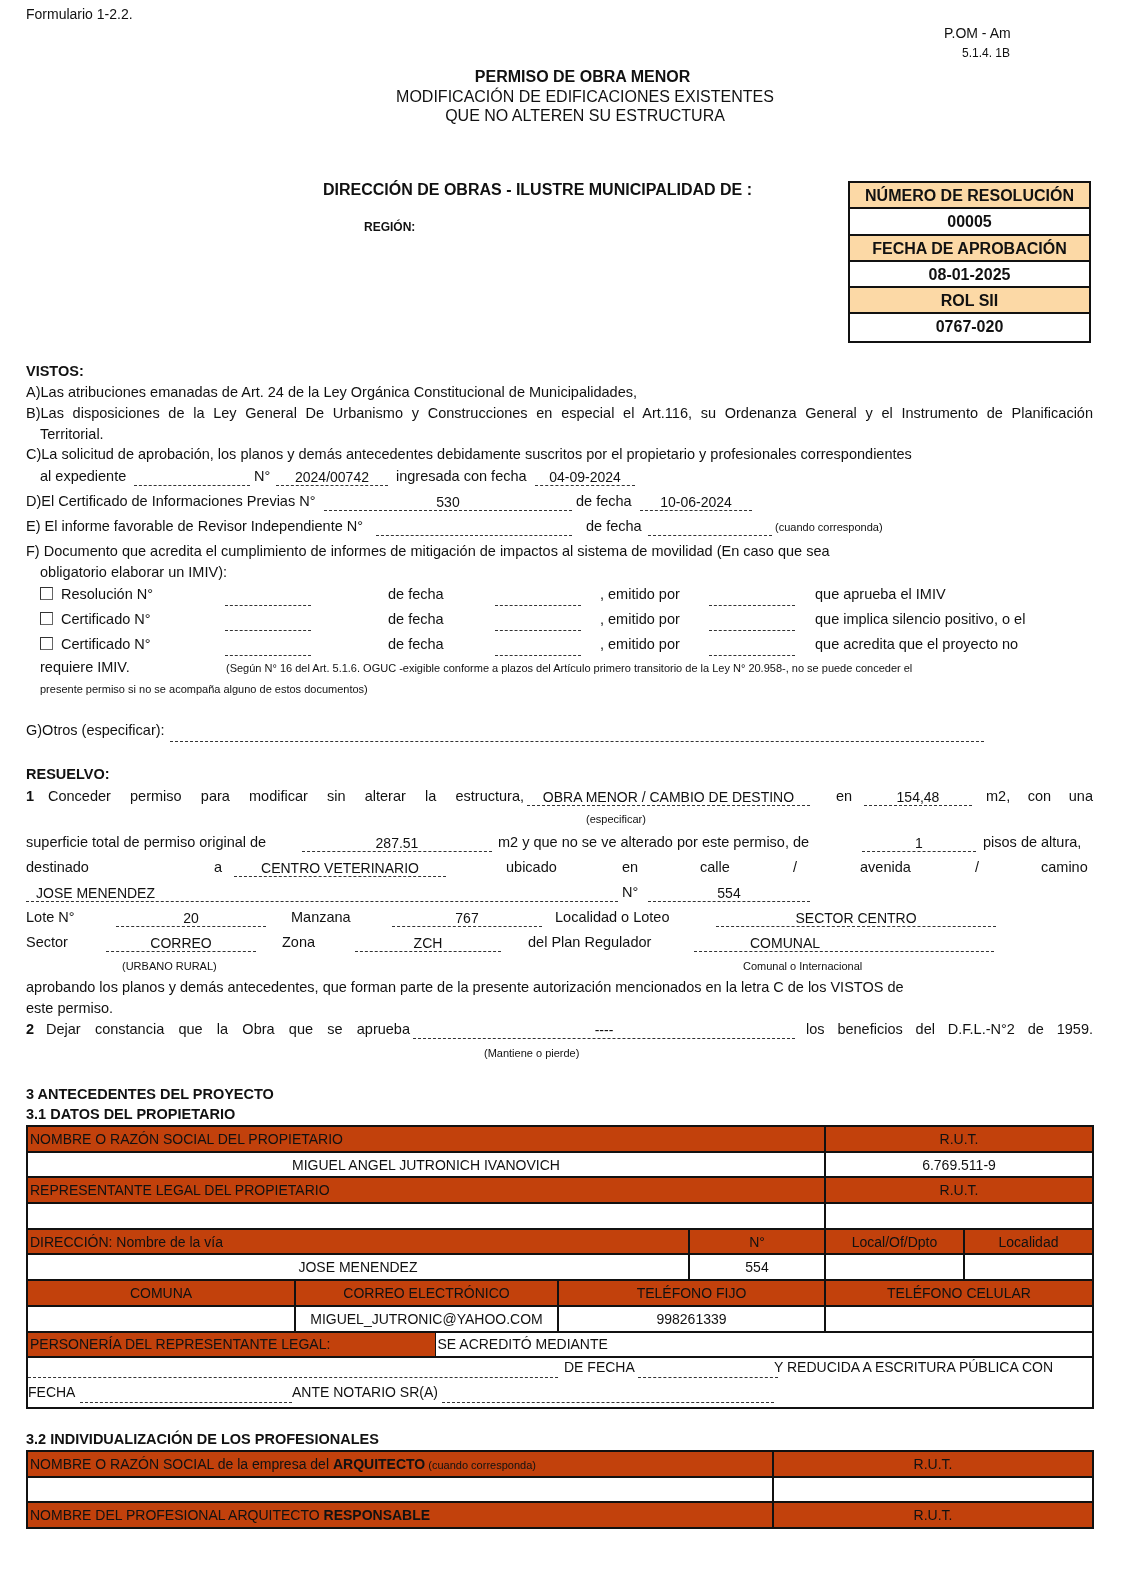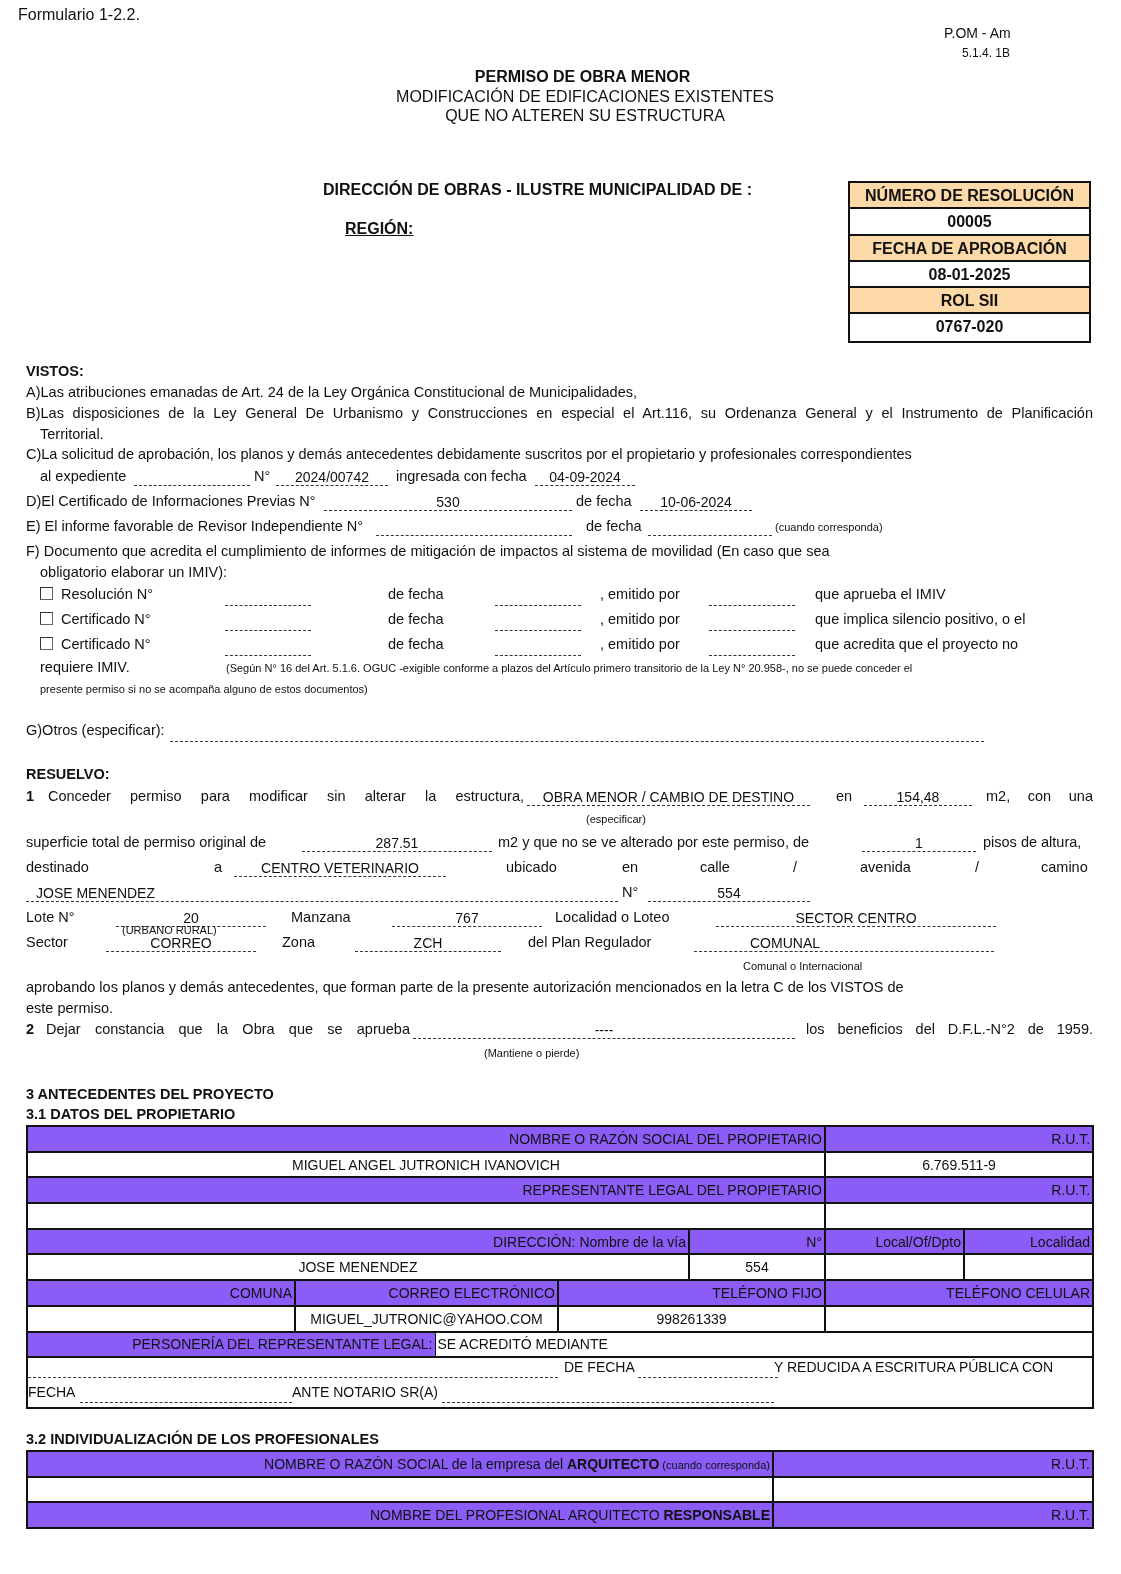--- a/index.html
+++ b/index.html
@@ -13,36 +13,36 @@
   .cb { display: inline-block; width: 13px; height: 13px; border: 1px solid #666; border-top-color: #333; border-left-color: #333; background: #fff; vertical-align: -1px; margin-right: 8px; }
   
   .resbox { position: absolute; left: 848px; top: 181px; width: 243px; border: 2px solid #111; }
   .resbox div { height: 26.3px; line-height: 25px; text-align: center; font-weight: bold; font-size: 16px; border-bottom: 2px solid #111; }
   .resbox div:last-child { border-bottom: none; }
   .hdr { background: #fcd9a6; }
   
   table.grid { position: absolute; left: 26px; border-collapse: collapse; table-layout: fixed; }
   table.grid td { border: 2.5px solid #111; height: 25.7px; font-size: 14px; padding: 0 2px; white-space: nowrap; overflow: hidden; }
   table.grid td.c { text-align: center; }
-  table.grid td.o { background: #8b5cf6; text-align: right; }
+  table.grid td.o { background: #c2410c; }
   .inner-line { position: absolute; border-bottom: 1.5px dashed #333; }
 </style>
 </head>
 <body>
 
-<div class="abs" style="left:18px;top:6px;font-size:16px;">Formulario 1-2.2.</div>
+<div class="abs" style="left:26px;top:6px;font-size:14px;">Formulario 1-2.2.</div>
 <div class="abs" style="left:944px;top:25px;font-size:14px;">P.OM - Am</div>
 <div class="abs" style="left:962px;top:46px;font-size:12px;">5.1.4. 1B</div>
 
 <div class="abs b" style="left:0;width:1165px;text-align:center;top:68px;font-size:16px;">PERMISO DE OBRA MENOR</div>
 <div class="abs" style="left:0;width:1170px;text-align:center;top:88px;font-size:16px;">MODIFICACIÓN DE EDIFICACIONES EXISTENTES</div>
 <div class="abs" style="left:0;width:1170px;text-align:center;top:107px;font-size:16px;">QUE NO ALTEREN SU ESTRUCTURA</div>
 
 <div class="abs b" style="left:323px;top:181px;font-size:16px;">DIRECCIÓN DE OBRAS - ILUSTRE MUNICIPALIDAD DE :</div>
-<div class="abs b" style="left:345px;top:220px;font-size:16px;text-decoration:underline;">REGIÓN:</div>
+<div class="abs b" style="left:364px;top:220px;font-size:12px;">REGIÓN:</div>
 
 <div class="resbox">
   <div class="hdr">NÚMERO DE RESOLUCIÓN</div>
   <div>00005</div>
   <div class="hdr">FECHA DE APROBACIÓN</div>
   <div>08-01-2025</div>
   <div class="hdr">ROL SII</div>
   <div>0767-020</div>
 </div>
 
@@ -188,21 +188,21 @@
     <span>CORREO</span>
   </div>
 <div class="abs" style="left:282px;top:934px;">Zona</div>
 <div class="dash" style="left:355px;top:934px;width:146px;">
     <span>ZCH</span>
   </div>
 <div class="abs" style="left:528px;top:934px;">del Plan Regulador</div>
 <div class="dash" style="left:694px;top:934px;width:300px;text-align:left;padding-left:56px;">
     <span>COMUNAL</span>
   </div>
-<div class="abs small" style="left:122px;top:924px;">(URBANO RURAL)</div>
+<div class="abs small" style="left:122px;top:960px;">(URBANO RURAL)</div>
 <div class="abs small" style="left:743px;top:960px;">Comunal o Internacional</div>
 
 <div class="abs" style="left:26px;top:979px;">aprobando los planos y demás antecedentes, que forman parte de la presente autorización mencionados en la letra C de los VISTOS de</div>
 <div class="abs" style="left:26px;top:1000px;">este permiso.</div>
 
 <div class="abs b" style="left:26px;top:1021px;">2</div>
 <div class="abs" style="left:46px;top:1021px;width:364px;text-align:justify;text-align-last:justify;white-space:normal;">Dejar constancia que la Obra que se aprueba</div>
 <div class="dash" style="left:413px;top:1021px;width:382px;">
     <span>----</span>
   </div>

